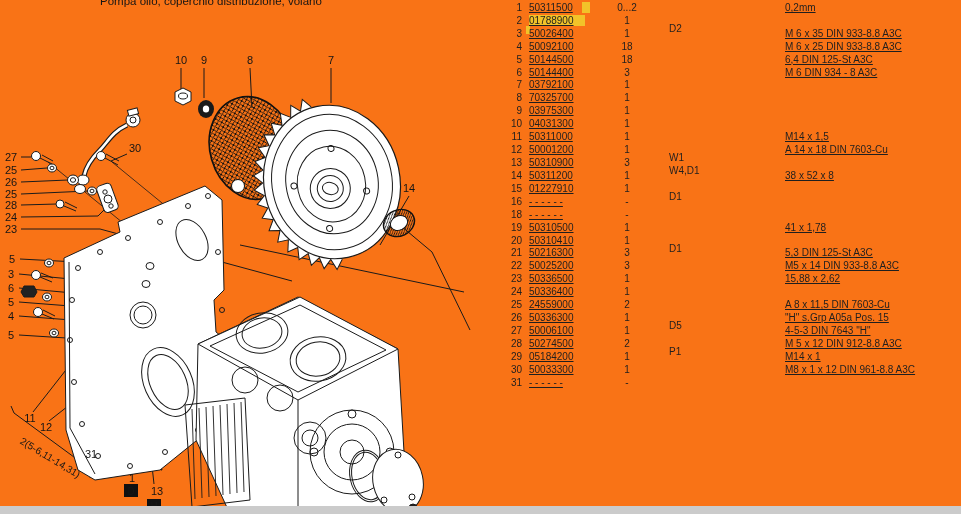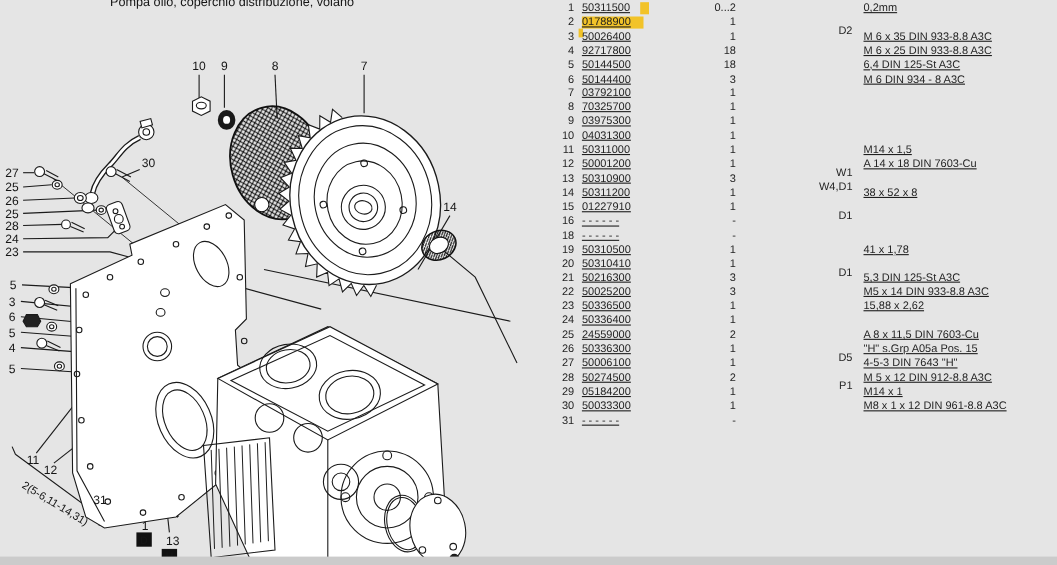--- a/index.html
+++ b/index.html
@@ -1,26 +1,26 @@
 <!DOCTYPE html>
 <html><head>
 <meta charset="utf-8">
 <style>
   html,body{margin:0;padding:0;background:#fff;}
-  .screen{position:relative;width:961px;height:514px;background:#e5e5e5;overflow:hidden;
+  .screen{position:relative;width:961px;height:514px;background:#f97316;overflow:hidden;
           font-family:"Liberation Sans", sans-serif;}
   .diagram-svg{position:absolute;left:0;top:0;}
   .edge-strip{position:absolute;left:0;bottom:0;width:961px;height:8px;background:#cbcbcb;}
   .parts-table{position:absolute;left:505px;top:1px;width:456px;}
   .trow{display:flex;height:12.93px;align-items:center;font-size:10px;color:#1f1f1f;}
   .trow span{display:inline-block;white-space:nowrap;}
   .pos{width:17px;text-align:right;flex:none;}
   .part{width:56px;margin-left:7px;flex:none;position:relative;z-index:0;text-decoration:underline;}
-  .qty{width:84px;text-align:right;flex:none;}
-  .ref{width:106px;text-align:right;flex:none;margin-top:42px;}
+  .qty{width:84px;text-align:center;flex:none;}
+  .ref{width:106px;flex:none;margin-top:42px;}
   .desc{margin-left:10px;flex:none;text-decoration:underline;}
   .hl-full .part{background:#f2c329;}
   .hl-after .part::after{content:"";position:absolute;left:53px;top:0;width:8px;height:11px;background:#f2c329;}
   .hl-before .part::before{content:"";position:absolute;left:-3px;top:-2px;width:4px;height:8px;background:#f2c329;z-index:-1;}
   svg text{fill:#151515;}
   .callout{font-size:11px;}
 </style>
 </head>
 <body>
 
@@ -288,21 +288,21 @@
       </div>
       <div class="trow hl-before">
         <span class="pos">3</span>
         <span class="part">50026400</span>
         <span class="qty">1</span>
         <span class="ref"></span>
         <span class="desc">M 6 x 35 DIN 933-8.8 A3C</span>
       </div>
       <div class="trow">
         <span class="pos">4</span>
-        <span class="part">92717800</span>
+        <span class="part">50092100</span>
         <span class="qty">18</span>
         <span class="ref"></span>
         <span class="desc">M 6 x 25 DIN 933-8.8 A3C</span>
       </div>
       <div class="trow">
         <span class="pos">5</span>
         <span class="part">50144500</span>
         <span class="qty">18</span>
         <span class="ref"></span>
         <span class="desc">6,4 DIN 125-St A3C</span>

